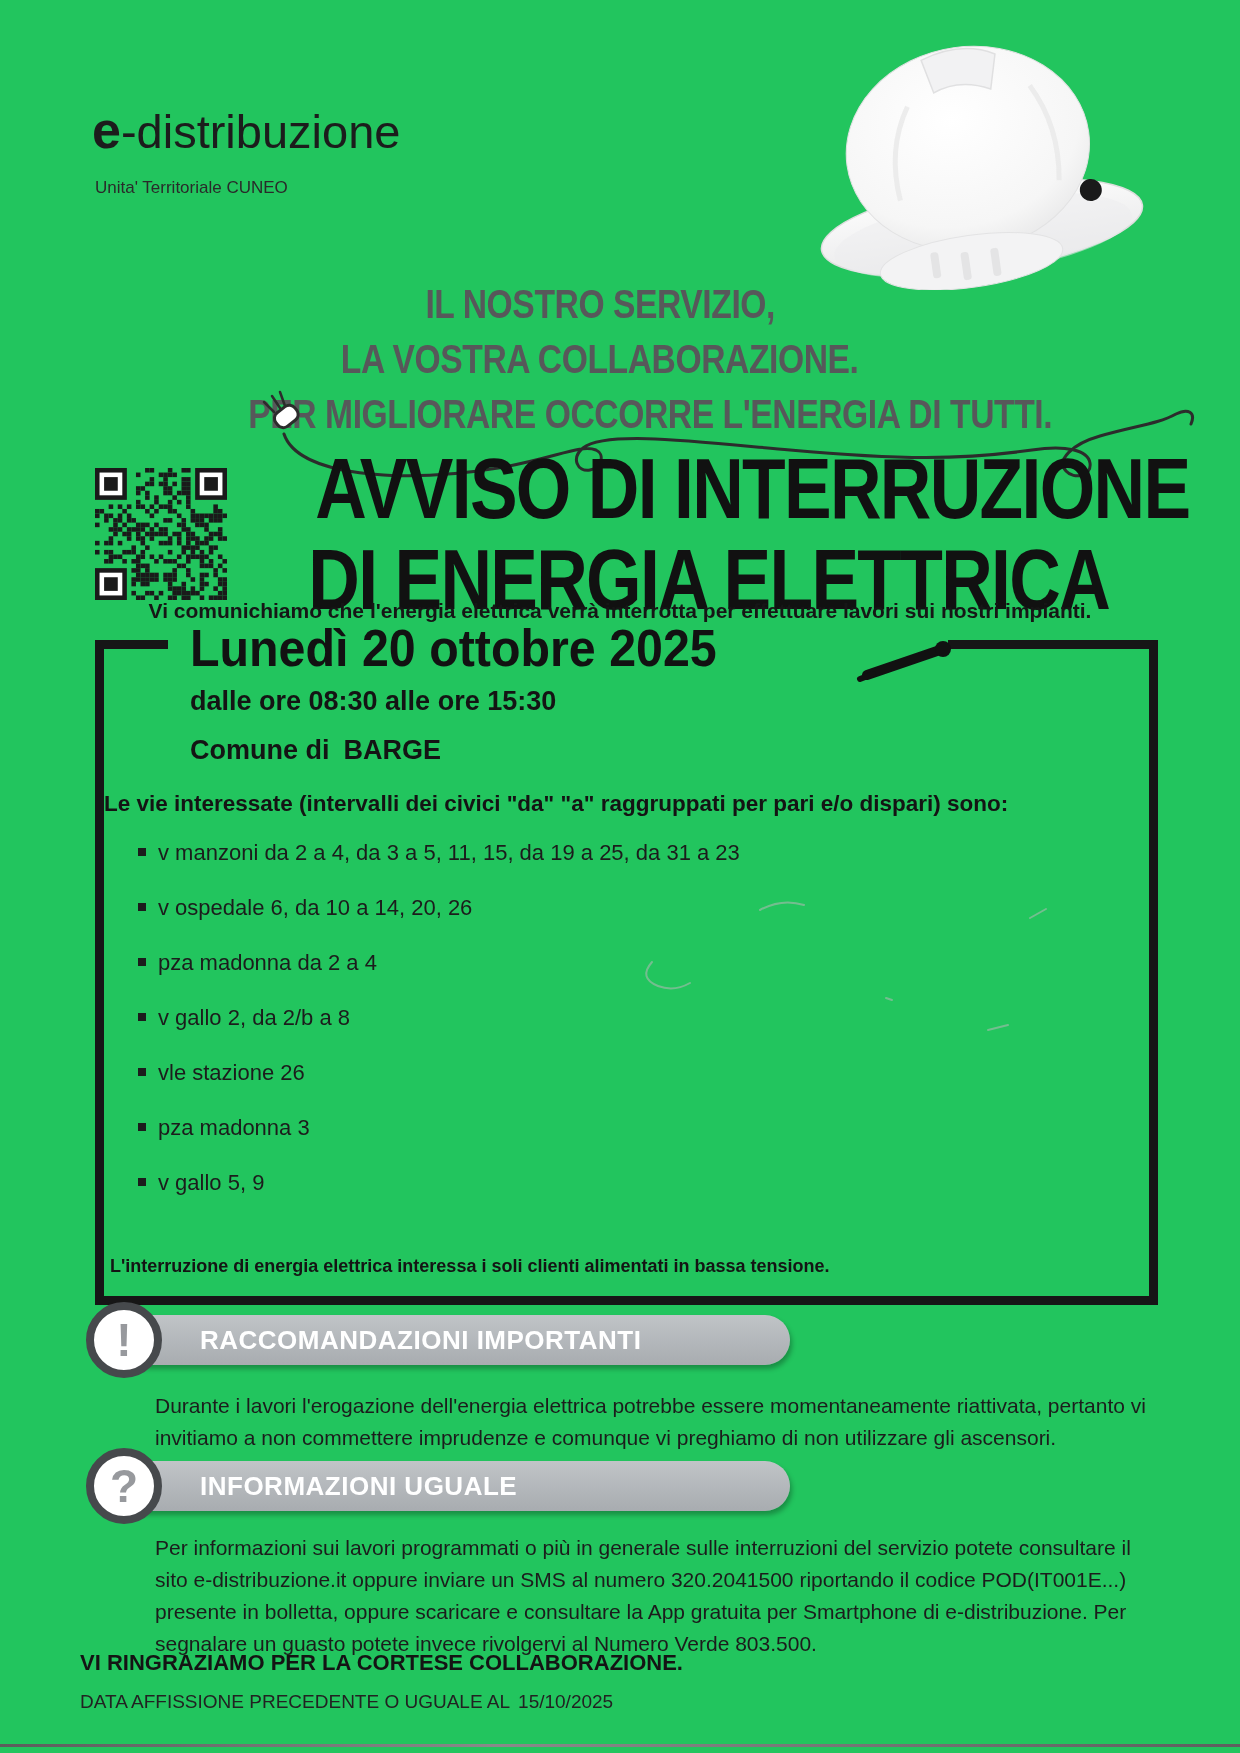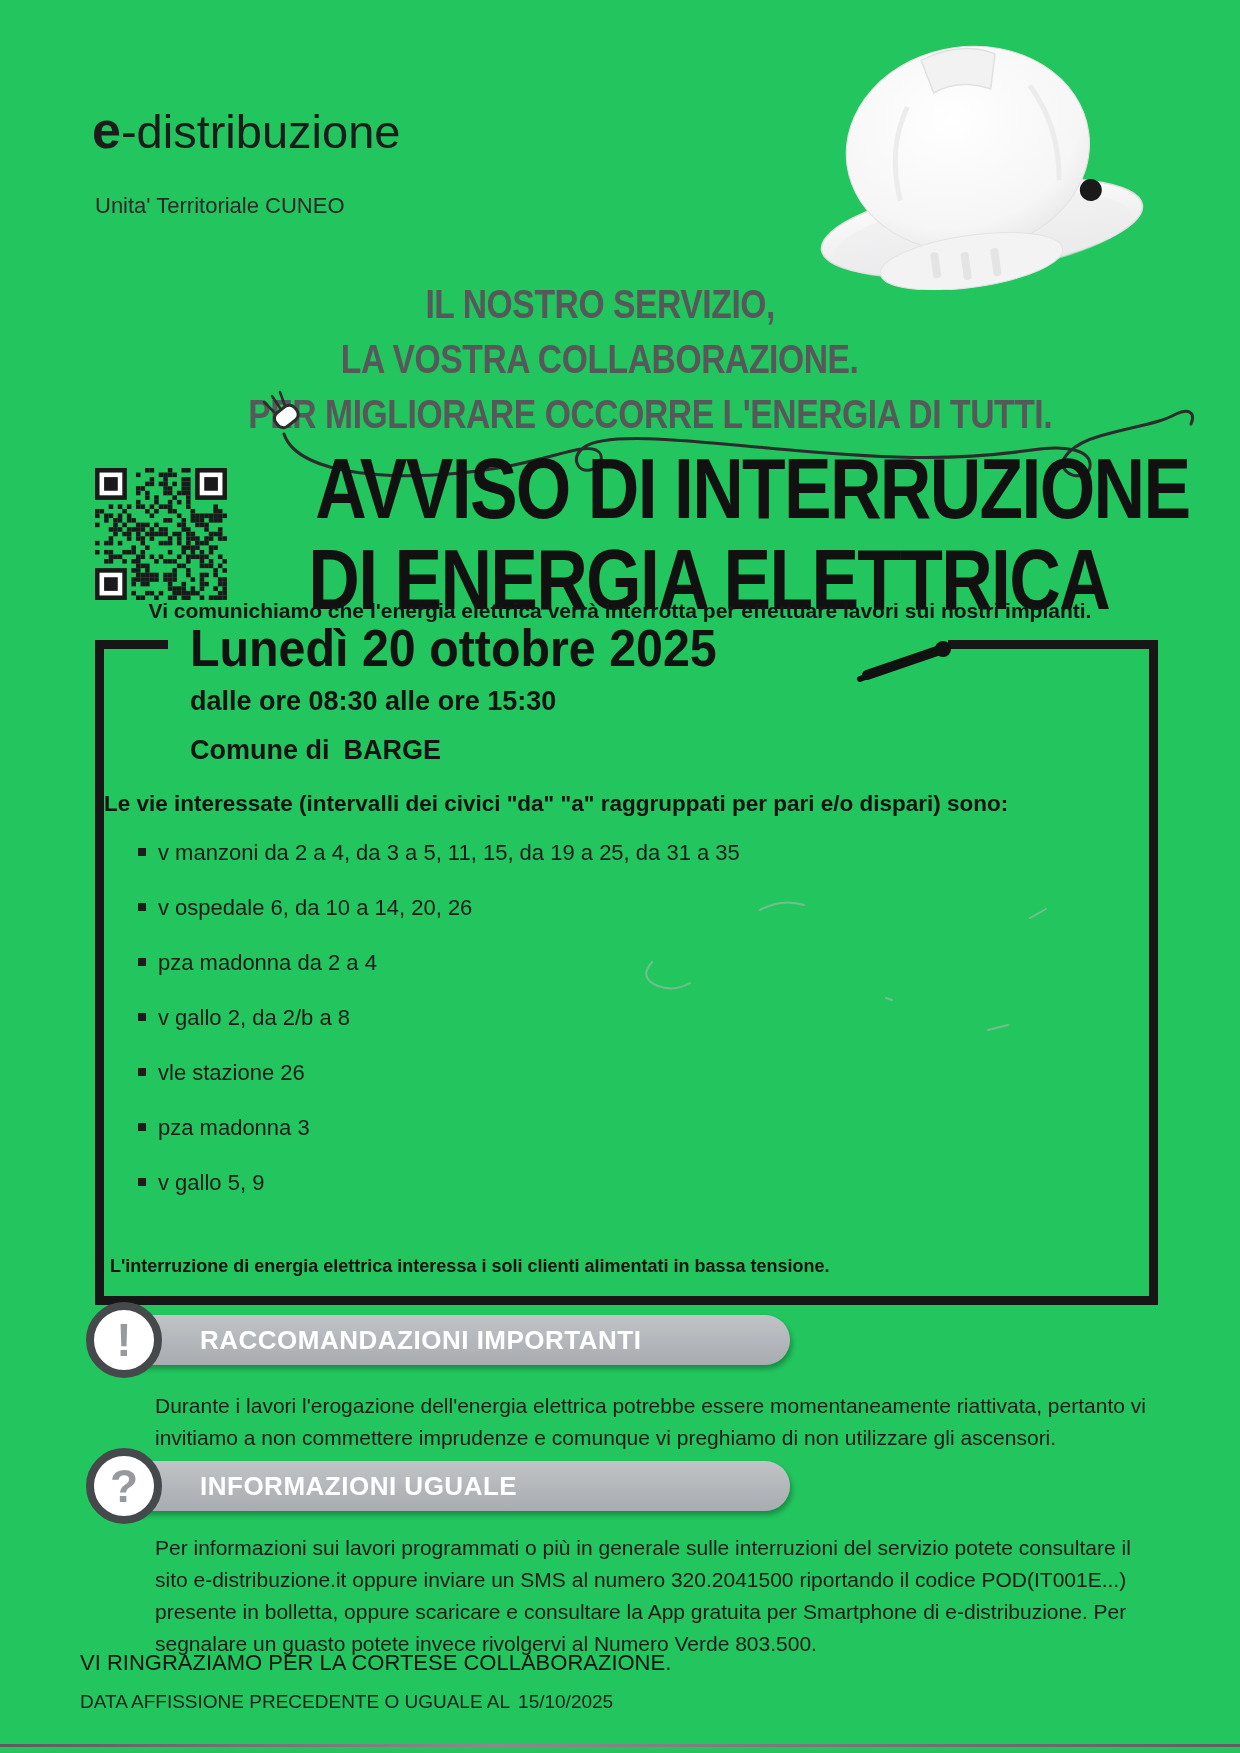--- a/index.html
+++ b/index.html
@@ -4,21 +4,21 @@
 <style>
   html,body{margin:0;padding:0;background:#ffffff;}
   .page{position:relative;width:1240px;height:1753px;background:#22c55e;overflow:hidden;
         font-family:"Liberation Sans",sans-serif;color:#1f1f1f;}
   .abs{position:absolute;}
 
   
   .brand{left:92px;top:100px;font-size:47px;color:#1c1c1c;letter-spacing:0px;}
   .brand .e{font-weight:700;font-size:52px;}
   .brand .rest{font-weight:400;}
-  .unit{left:95px;top:193px;font-size:22px;color:#2a2a2a;}
+  .unit{left:95px;top:178px;font-size:17px;color:#2a2a2a;}
 
   
   .slogan{left:160px;top:281px;width:880px;text-align:center;color:#57585a;}
   .slogan .ln{display:block;line-height:46px;}
   .slogan .ln span{display:inline-block;transform:scaleX(.82);transform-origin:center;
       font-weight:700;font-size:41px;letter-spacing:-.5px;white-space:nowrap;}
 
   
   .title{left:232px;top:455px;width:950px;text-align:center;color:#111;}
   .title .ln{display:block;line-height:67px;}
@@ -58,21 +58,21 @@
   .pill2{left:122px;top:1461px;width:668px;}
   .cicon{width:60px;height:60px;border:8px solid #46494c;border-radius:50%;background:#fff;
          text-align:center;line-height:60px;font-weight:700;font-size:46px;color:#97999d;}
   .ci1{left:86px;top:1302px;}
   .ci2{left:86px;top:1448px;}
 
   .para{left:155px;font-size:21px;line-height:32px;color:#1c1c1c;}
   .para1{top:1390px;width:1000px;}
   .para2{top:1532px;width:1012px;}
 
-  .thanks{left:80px;top:1650px;font-weight:400;font-size:22px;color:#141414;}
+  .thanks{left:80px;top:1650px;font-weight:700;font-size:22px;color:#141414;}
   .affiss{left:80px;top:1691px;font-size:19px;color:#222;}
   .affiss .dt{margin-left:8px;}
 
   .botline{left:0;top:1744px;width:1240px;height:3px;background:linear-gradient(90deg,#5c5c5c,#8a8a8a 40%,#5f5f5f);}
 </style>
 </head>
 <body>
 
 <div class="page">
 
@@ -444,21 +444,21 @@
     <path d="M5,49 L18,44" stroke="#111" stroke-width="6" stroke-linecap="round"></path>
   </svg>
 
   <div class="abs evdate"><span>Lunedì 20 ottobre 2025</span></div>
   <div class="abs evhours">dalle ore 08:30 alle ore 15:30</div>
   <div class="abs evcomune">
     <span>Comune di</span><span class="val">BARGE</span>
   </div>
 
   <div class="abs viehead">Le vie interessate (intervalli dei civici "da" "a" raggruppati per pari e/o dispari) sono:</div>
-  <div class="abs street" style="top:840px;"><span class="sq"></span><span>v manzoni da 2 a 4, da 3 a 5, 11, 15, da 19 a 25, da 31 a 35</span></div>
+  <div class="abs street" style="top:840px;"><span class="sq"></span><span>v manzoni da 2 a 4, da 3 a 5, 11, 15, da 19 a 25, da 31 a 23</span></div>
   <div class="abs street" style="top:895px;"><span class="sq"></span><span>v ospedale 6, da 10 a 14, 20, 26</span></div>
   <div class="abs street" style="top:950px;"><span class="sq"></span><span>pza madonna da 2 a 4</span></div>
   <div class="abs street" style="top:1005px;"><span class="sq"></span><span>v gallo 2, da 2/b a 8</span></div>
   <div class="abs street" style="top:1060px;"><span class="sq"></span><span>vle stazione 26</span></div>
   <div class="abs street" style="top:1115px;"><span class="sq"></span><span>pza madonna 3</span></div>
   <div class="abs street" style="top:1170px;"><span class="sq"></span><span>v gallo 5, 9</span></div>
 
   <svg class="abs" style="left:600px;top:870px;" width="520" height="320" viewBox="0 0 520 320">
     <g stroke="#b8b8b8" stroke-width="2" fill="none" opacity=".55" stroke-linecap="round">
       <path d="M160,40 q22,-12 44,-5"></path>

